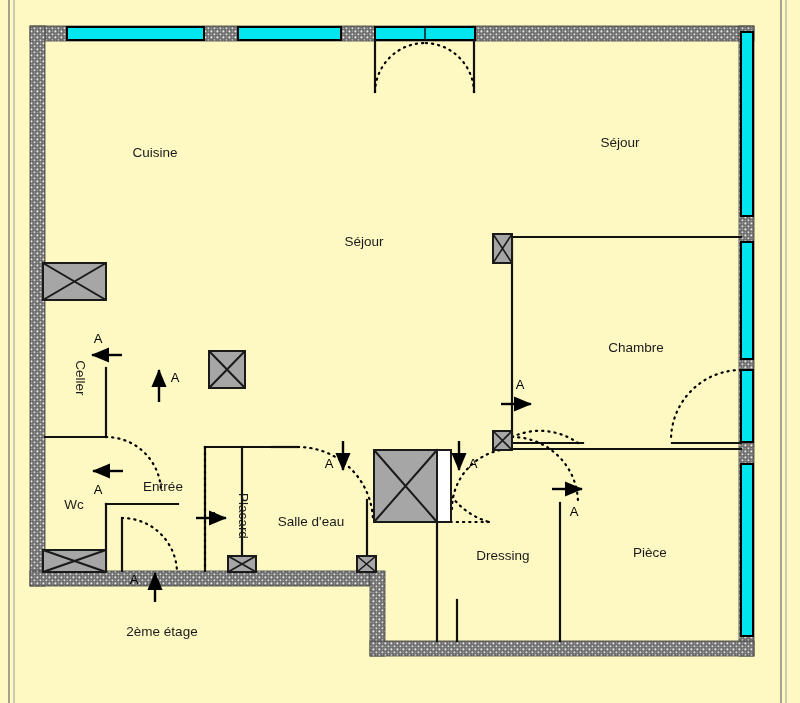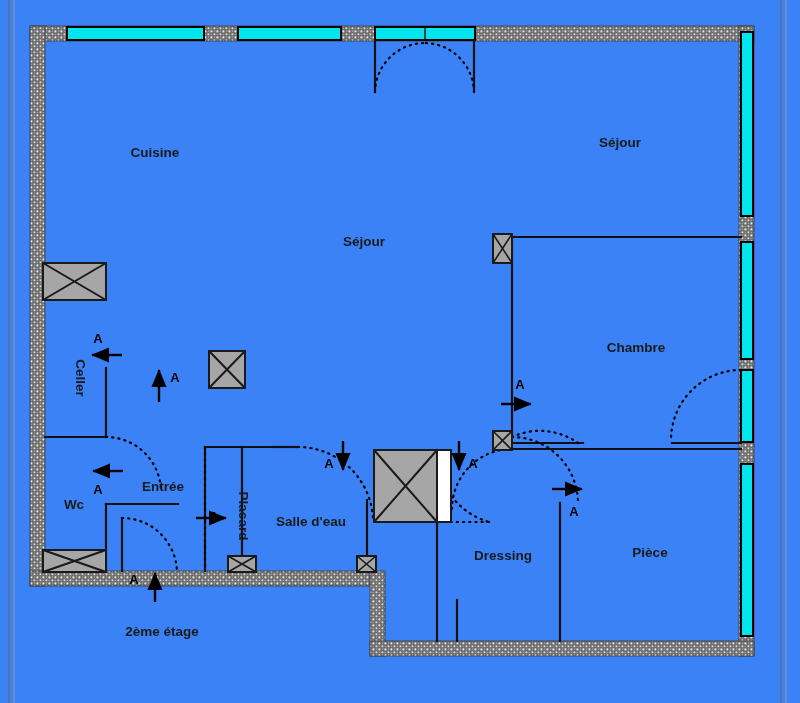--- a/index.html
+++ b/index.html
@@ -5,23 +5,22 @@
   html, body {
     margin: 0;
     padding: 0;
     background: #ffffff;
     font-family: "Liberation Sans", sans-serif;
   }
   #plan-root {
     position: relative;
     width: 800px;
     height: 703px;
-    background: #3b82f6;
+    background: #fef9c3;
     overflow: hidden;
-    font-weight: bold;
   }
   svg#floorplan {
     display: block;
     width: 800px;
     height: 703px;
   }
   .room-label {
     font-family: "Liberation Sans", sans-serif;
     font-size: 13.5px;
     fill: #1a1a1a;

